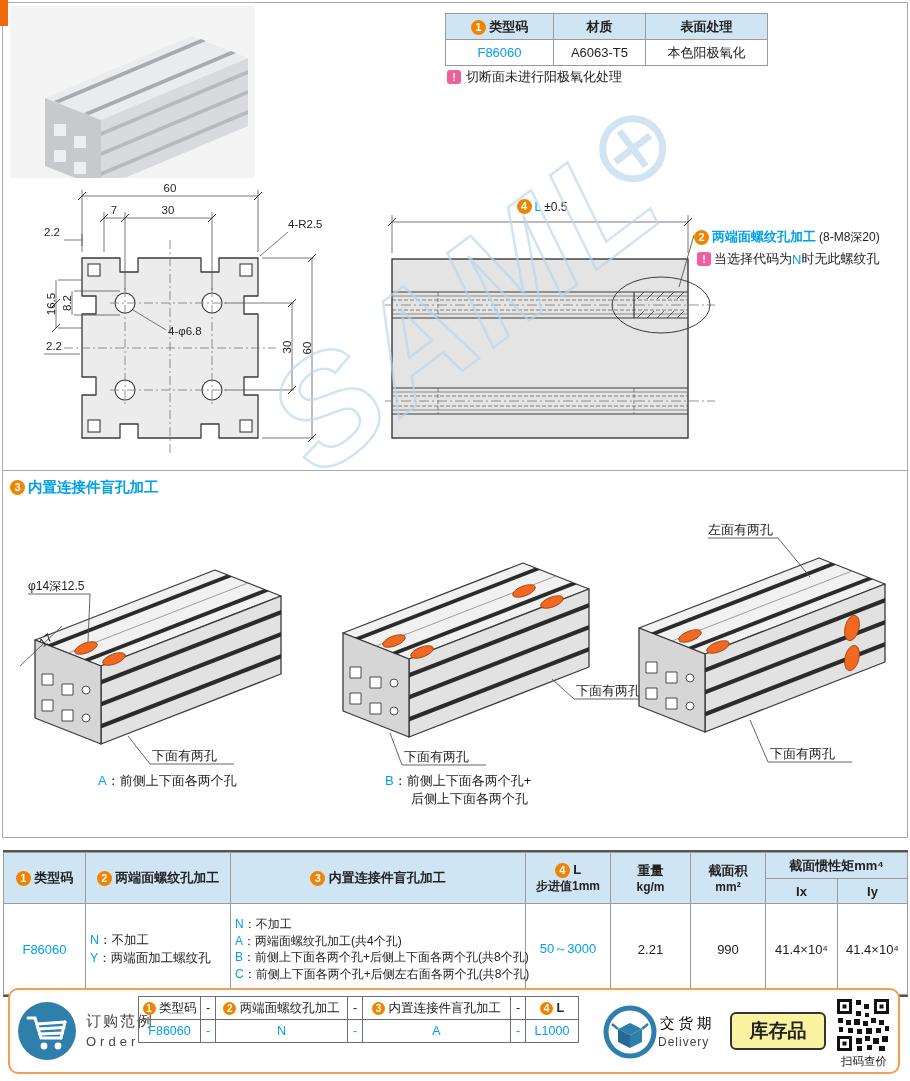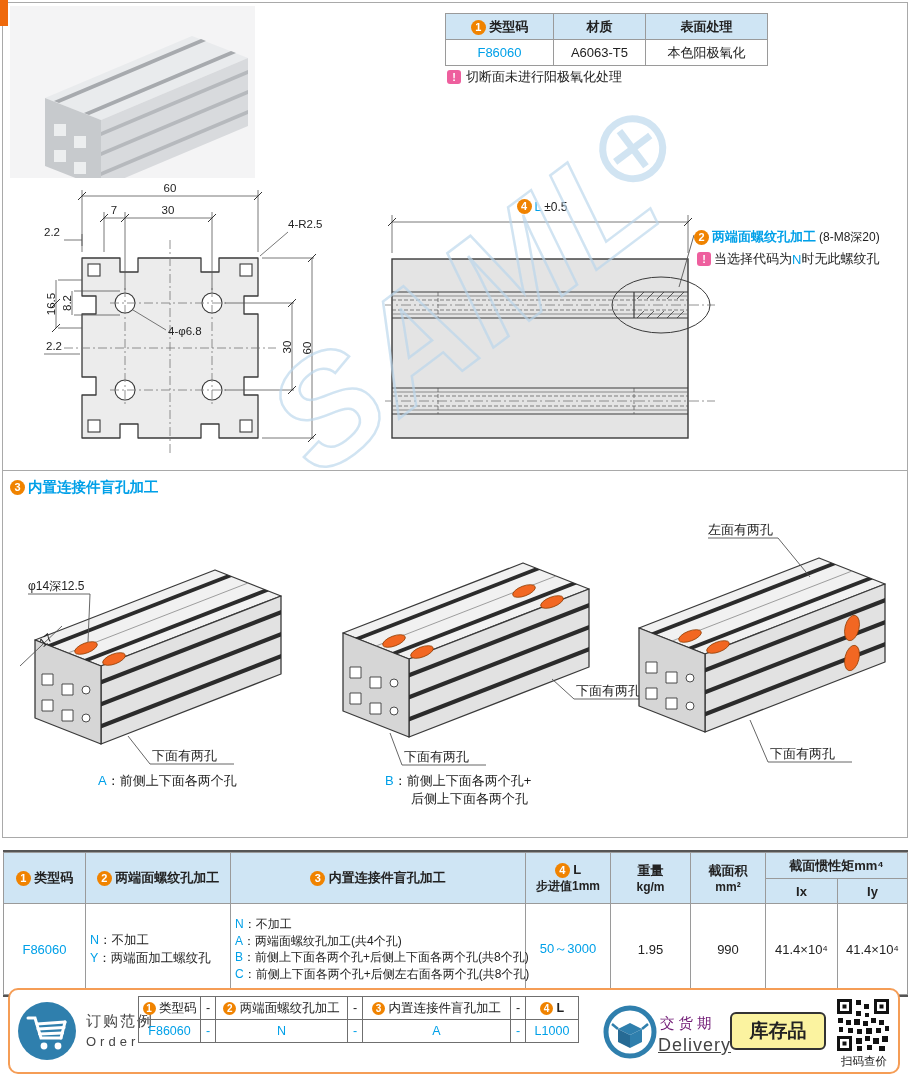--- a/index.html
+++ b/index.html
@@ -401,21 +401,21 @@
           <div class="opt-line2"><span class="blue">N</span><span>：不加工</span></div>
           <div class="opt-line2"><span class="blue">Y</span><span>：两端面加工螺纹孔</span></div>
         </td>
         <td>
           <div class="opt-line"><span class="blue">N</span><span>：不加工</span></div>
           <div class="opt-line"><span class="blue">A</span><span>：两端面螺纹孔加工(共4个孔)</span></div>
           <div class="opt-line"><span class="blue">B</span><span>：前侧上下面各两个孔+后侧上下面各两个孔(共8个孔)</span></div>
           <div class="opt-line"><span class="blue">C</span><span>：前侧上下面各两个孔+后侧左右面各两个孔(共8个孔)</span></div>
         </td>
         <td class="center blue">50～3000</td>
-        <td class="center">1.95</td>
+        <td class="center">2.21</td>
         <td class="center">990</td>
         <td class="center">41.4×10⁴</td>
         <td class="center">41.4×10⁴</td>
       </tr>
     </tbody>
   </table>
   </div>
 
   <div class="abs order-box"></div>
 
@@ -475,22 +475,22 @@
     </table>
 
   <svg class="abs" style="left:602px;top:1004px;" width="56" height="56" viewBox="0 0 56 56">
     <circle cx="28" cy="28" r="24" fill="#fff" stroke="#2f7fad" stroke-width="5"></circle>
     <polygon points="16,25 28,19 40,25 28,31" fill="#2f7fad"></polygon>
     <polygon points="16,25 28,31 28,44 16,38" fill="#266a94"></polygon>
     <polygon points="28,31 40,25 40,38 28,44" fill="#2f7fad"></polygon>
     <line x1="16" y1="25" x2="10" y2="20" stroke="#2f7fad" stroke-width="2.5"></line>
     <line x1="40" y1="25" x2="46" y2="20" stroke="#2f7fad" stroke-width="2.5"></line>
   </svg>
-  <div class="abs" style="left:660px;top:1014px;font-size:14.5px;letter-spacing:4px;color:#701a75;">交货期</div>
-  <div class="abs" style="left:658px;top:1035px;font-size:18px;letter-spacing:1px;color:#444;text-decoration:underline;">Delivery</div>
+  <div class="abs" style="left:660px;top:1014px;font-size:14.5px;letter-spacing:4px;color:#000000;">交货期</div>
+  <div class="abs" style="left:658px;top:1035px;font-size:12px;letter-spacing:1px;color:#444;">Delivery</div>
 
   <div class="abs" style="left:730px;top:1012px;width:92px;height:34px;border:2px solid #333;border-radius:6px;
        background:#fbf3a0;display:flex;align-items:center;justify-content:center;font-size:19px;font-weight:bold;color:#222;">库存品</div>
 
   <svg class="abs" style="left:836px;top:998px;" width="54" height="54" viewBox="0 0 54 54">
     <rect x="0" y="0" width="54" height="54" fill="#fff"></rect>
     <g fill="#111">
       <rect x="1" y="1" width="15" height="15"></rect>
         <rect x="38" y="1" width="15" height="15"></rect>
         <rect x="1" y="38" width="15" height="15"></rect>

